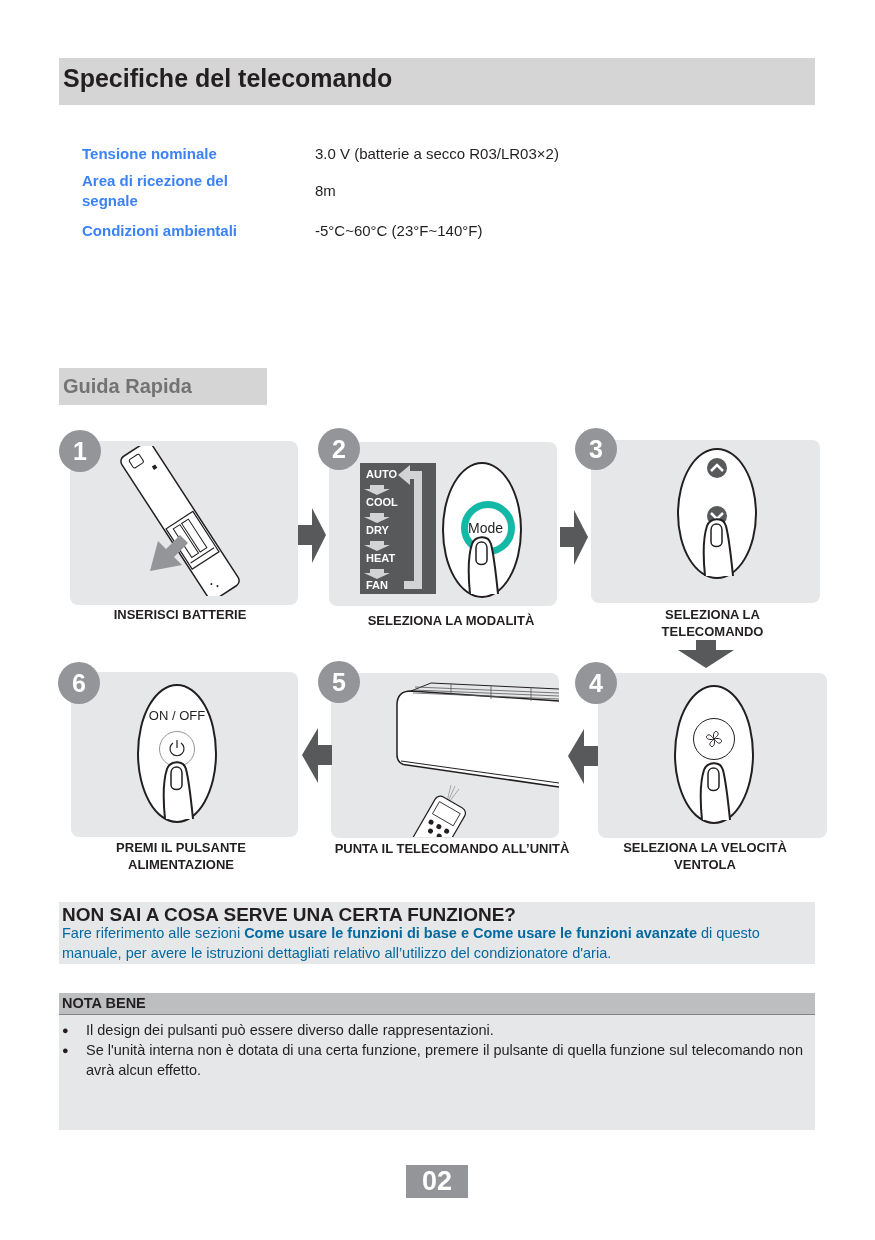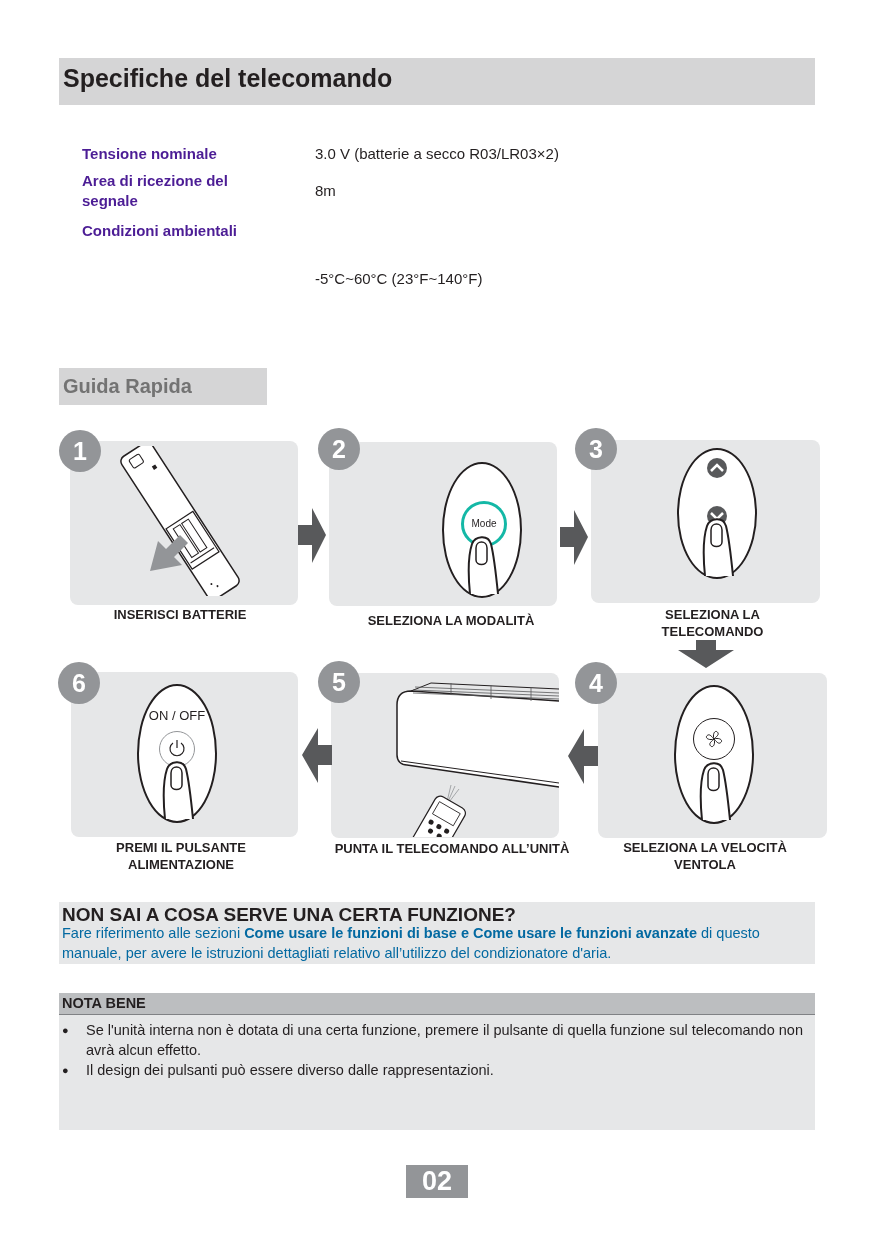--- a/index.html
+++ b/index.html
@@ -2,21 +2,21 @@
 <html><head>
 <meta charset="utf-8">
 <style>
   html, body { margin:0; padding:0; background:#ffffff; }
   body { width:875px; height:1240px; position:relative; overflow:hidden; font-family:"Liberation Sans", sans-serif; color:#231f20; }
   .abs { position:absolute; }
 
   .h1-bar { left:59px; top:58px; width:756px; height:47px; background:#d5d5d6; }
   .h1-text { left:63px; top:64px; font-size:25px; font-weight:bold; color:#231f20; }
 
-  .spec-label { left:82px; font-size:15px; font-weight:bold; color:#4c1d95; line-height:20px; }
+  .spec-label { left:82px; font-size:15px; font-weight:bold; color:#3b82f6; line-height:20px; }
   .spec-val { left:315px; font-size:15px; color:#231f20; line-height:20px; }
 
   .h2-bar { left:59px; top:368px; width:208px; height:37px; background:#d5d5d6; }
   .h2-text { left:63px; top:375px; font-size:20px; font-weight:bold; color:#737373; }
 
   .panel { background:#e6e7e8; border-radius:8px; }
   .badge { width:42px; height:42px; border-radius:50%; background:#939598; color:#fff; font-size:25px; font-weight:bold; text-align:center; line-height:42px; }
   .caption { font-size:13px; font-weight:bold; color:#231f20; text-align:center; line-height:17px; }
 
   .oval { border:2.5px solid #231f20; border-radius:50%; background:#fff; }
@@ -44,21 +44,21 @@
 <div class="abs h1-text">Specifiche del telecomando</div>
 
 <div class="abs spec-label" style="top:144px;">Tensione nominale</div>
 <div class="abs spec-val" style="top:144px;">3.0 V (batterie a secco R03/LR03×2)</div>
 
 <div class="abs spec-label" style="top:171px;">Area di ricezione del</div>
 <div class="abs spec-label" style="top:191px;">segnale</div>
 <div class="abs spec-val" style="top:181px;">8m</div>
 
 <div class="abs spec-label" style="top:221px;">Condizioni ambientali</div>
-<div class="abs spec-val" style="top:221px;margin-top:48px;">-5°C~60°C (23°F~140°F)</div>
+<div class="abs spec-val" style="top:221px;">-5°C~60°C (23°F~140°F)</div>
 
 <div class="abs h2-bar"></div>
 <div class="abs h2-text">Guida Rapida</div>
 
 <div class="abs panel" style="left:70px; top:441px; width:228px; height:164px;">
   <svg class="abs" style="left:30px; top:5px;" width="160" height="150" viewBox="0 0 160 150">
     <g transform="rotate(-33 80 75)">
       <rect x="62" y="-10" width="36" height="170" rx="6" fill="#fff" stroke="#231f20" stroke-width="1.5"></rect>
       <rect x="70" y="-4" width="12" height="10" rx="2" fill="none" stroke="#231f20" stroke-width="1"></rect>
       <rect x="86" y="14" width="4" height="4" fill="#231f20"></rect>
@@ -73,22 +73,39 @@
   </svg>
 </div>
 <div class="abs badge" style="left:59px; top:430px;">1</div>
 <div class="abs caption" style="left:70px; top:606px; width:220px;">INSERISCI BATTERIE</div>
 
 <svg class="abs" style="left:298px; top:508px;" width="30" height="55">
   <polygon points="0,17 14,17 14,0 28,27 14,55 14,37 0,37" fill="#58595b"></polygon>
 </svg>
 
 <div class="abs panel" style="left:329px; top:442px; width:228px; height:164px;">
+  <div class="abs mode-box" style="left:31px; top:21px; width:76px; height:131px;">
+    <span class="mode-item" style="top:5px;">AUTO</span>
+    <span class="mode-item" style="top:33px;">COOL</span>
+    <span class="mode-item" style="top:61px;">DRY</span>
+    <span class="mode-item" style="top:89px;">HEAT</span>
+    <span class="mode-item" style="top:116px;">FAN</span>
+    <svg class="abs" style="left:0; top:0;" width="76" height="131">
+      <g fill="#d1d3d4">
+        <polygon points="10,22 24,22 24,26 30,26 17,32 4,26 10,26"></polygon>
+        <polygon points="10,50 24,50 24,54 30,54 17,60 4,54 10,54"></polygon>
+        <polygon points="10,78 24,78 24,82 30,82 17,88 4,82 10,82"></polygon>
+        <polygon points="10,106 24,106 24,110 30,110 17,116 4,110 10,110"></polygon>
+        <path d="M50,8 L62,8 L62,126 L44,126 L44,118 L54,118 L54,16 L50,16 Z"></path>
+        <polygon points="38,12 50,2 50,22"></polygon>
+      </g>
+    </svg>
+  </div>
   <div class="abs oval" style="left:113px; top:20px; width:76px; height:132px;">
-    <div class="abs" style="left:17px; top:37px; width:40px; height:40px; border:3px solid #14b8a6; border-radius:50%; font-size:10px; text-align:center; line-height:40px; background:#fff;">Mode</div>
+    <div class="abs" style="left:17px; top:37px; width:40px; height:40px; border:7px solid #14b8a6; border-radius:50%; font-size:14px; text-align:left; line-height:40px; background:#fff;">Mode</div>
     <svg class="abs" style="left:22px; top:70px;" width="36" height="62">
       <path d="M4,60 C2,40 2,22 6,10 C9,2 22,0 25,10 C28,22 30,40 32,60" fill="#fff" stroke="#231f20" stroke-width="2"></path>
       <path d="M10,14 C10,6 21,6 21,14 L21,26 C21,32 10,32 10,26 Z" fill="#fff" stroke="#231f20" stroke-width="1.5"></path>
     </svg>
   </div>
 </div>
 <div class="abs badge" style="left:318px; top:428px;">2</div>
 <div class="abs caption" style="left:329px; top:612px; width:244px;">SELEZIONA LA MODALITÀ</div>
 
 <svg class="abs" style="left:560px; top:510px;" width="30" height="55">
@@ -199,17 +216,17 @@
 <div class="abs caption" style="left:71px; top:856px; width:220px;">ALIMENTAZIONE</div>
 
 <div class="abs note-box"></div>
 <div class="abs note-title">NON SAI A COSA SERVE UNA CERTA FUNZIONE?</div>
 <div class="abs note-body"><span>Fare riferimento alle sezioni </span><b>Come usare le funzioni di base e Come usare le funzioni avanzate</b><span> di questo manuale, per avere le istruzioni dettagliati relativo all’utilizzo del condizionatore d'aria.</span></div>
 
 <div class="abs nb-head"></div>
 <div class="abs nb-title">NOTA BENE</div>
 <div class="abs nb-box"></div>
 <ul class="abs nb-list">
+  <li>Il design dei pulsanti può essere diverso dalle rappresentazioni.</li>
   <li>Se l'unità interna non è dotata di una certa funzione, premere il pulsante di quella funzione sul telecomando non avrà alcun effetto.</li>
-  <li>Il design dei pulsanti può essere diverso dalle rappresentazioni.</li>
 </ul>
 
 <div class="abs page-num">02</div>
 
 </body></html>

